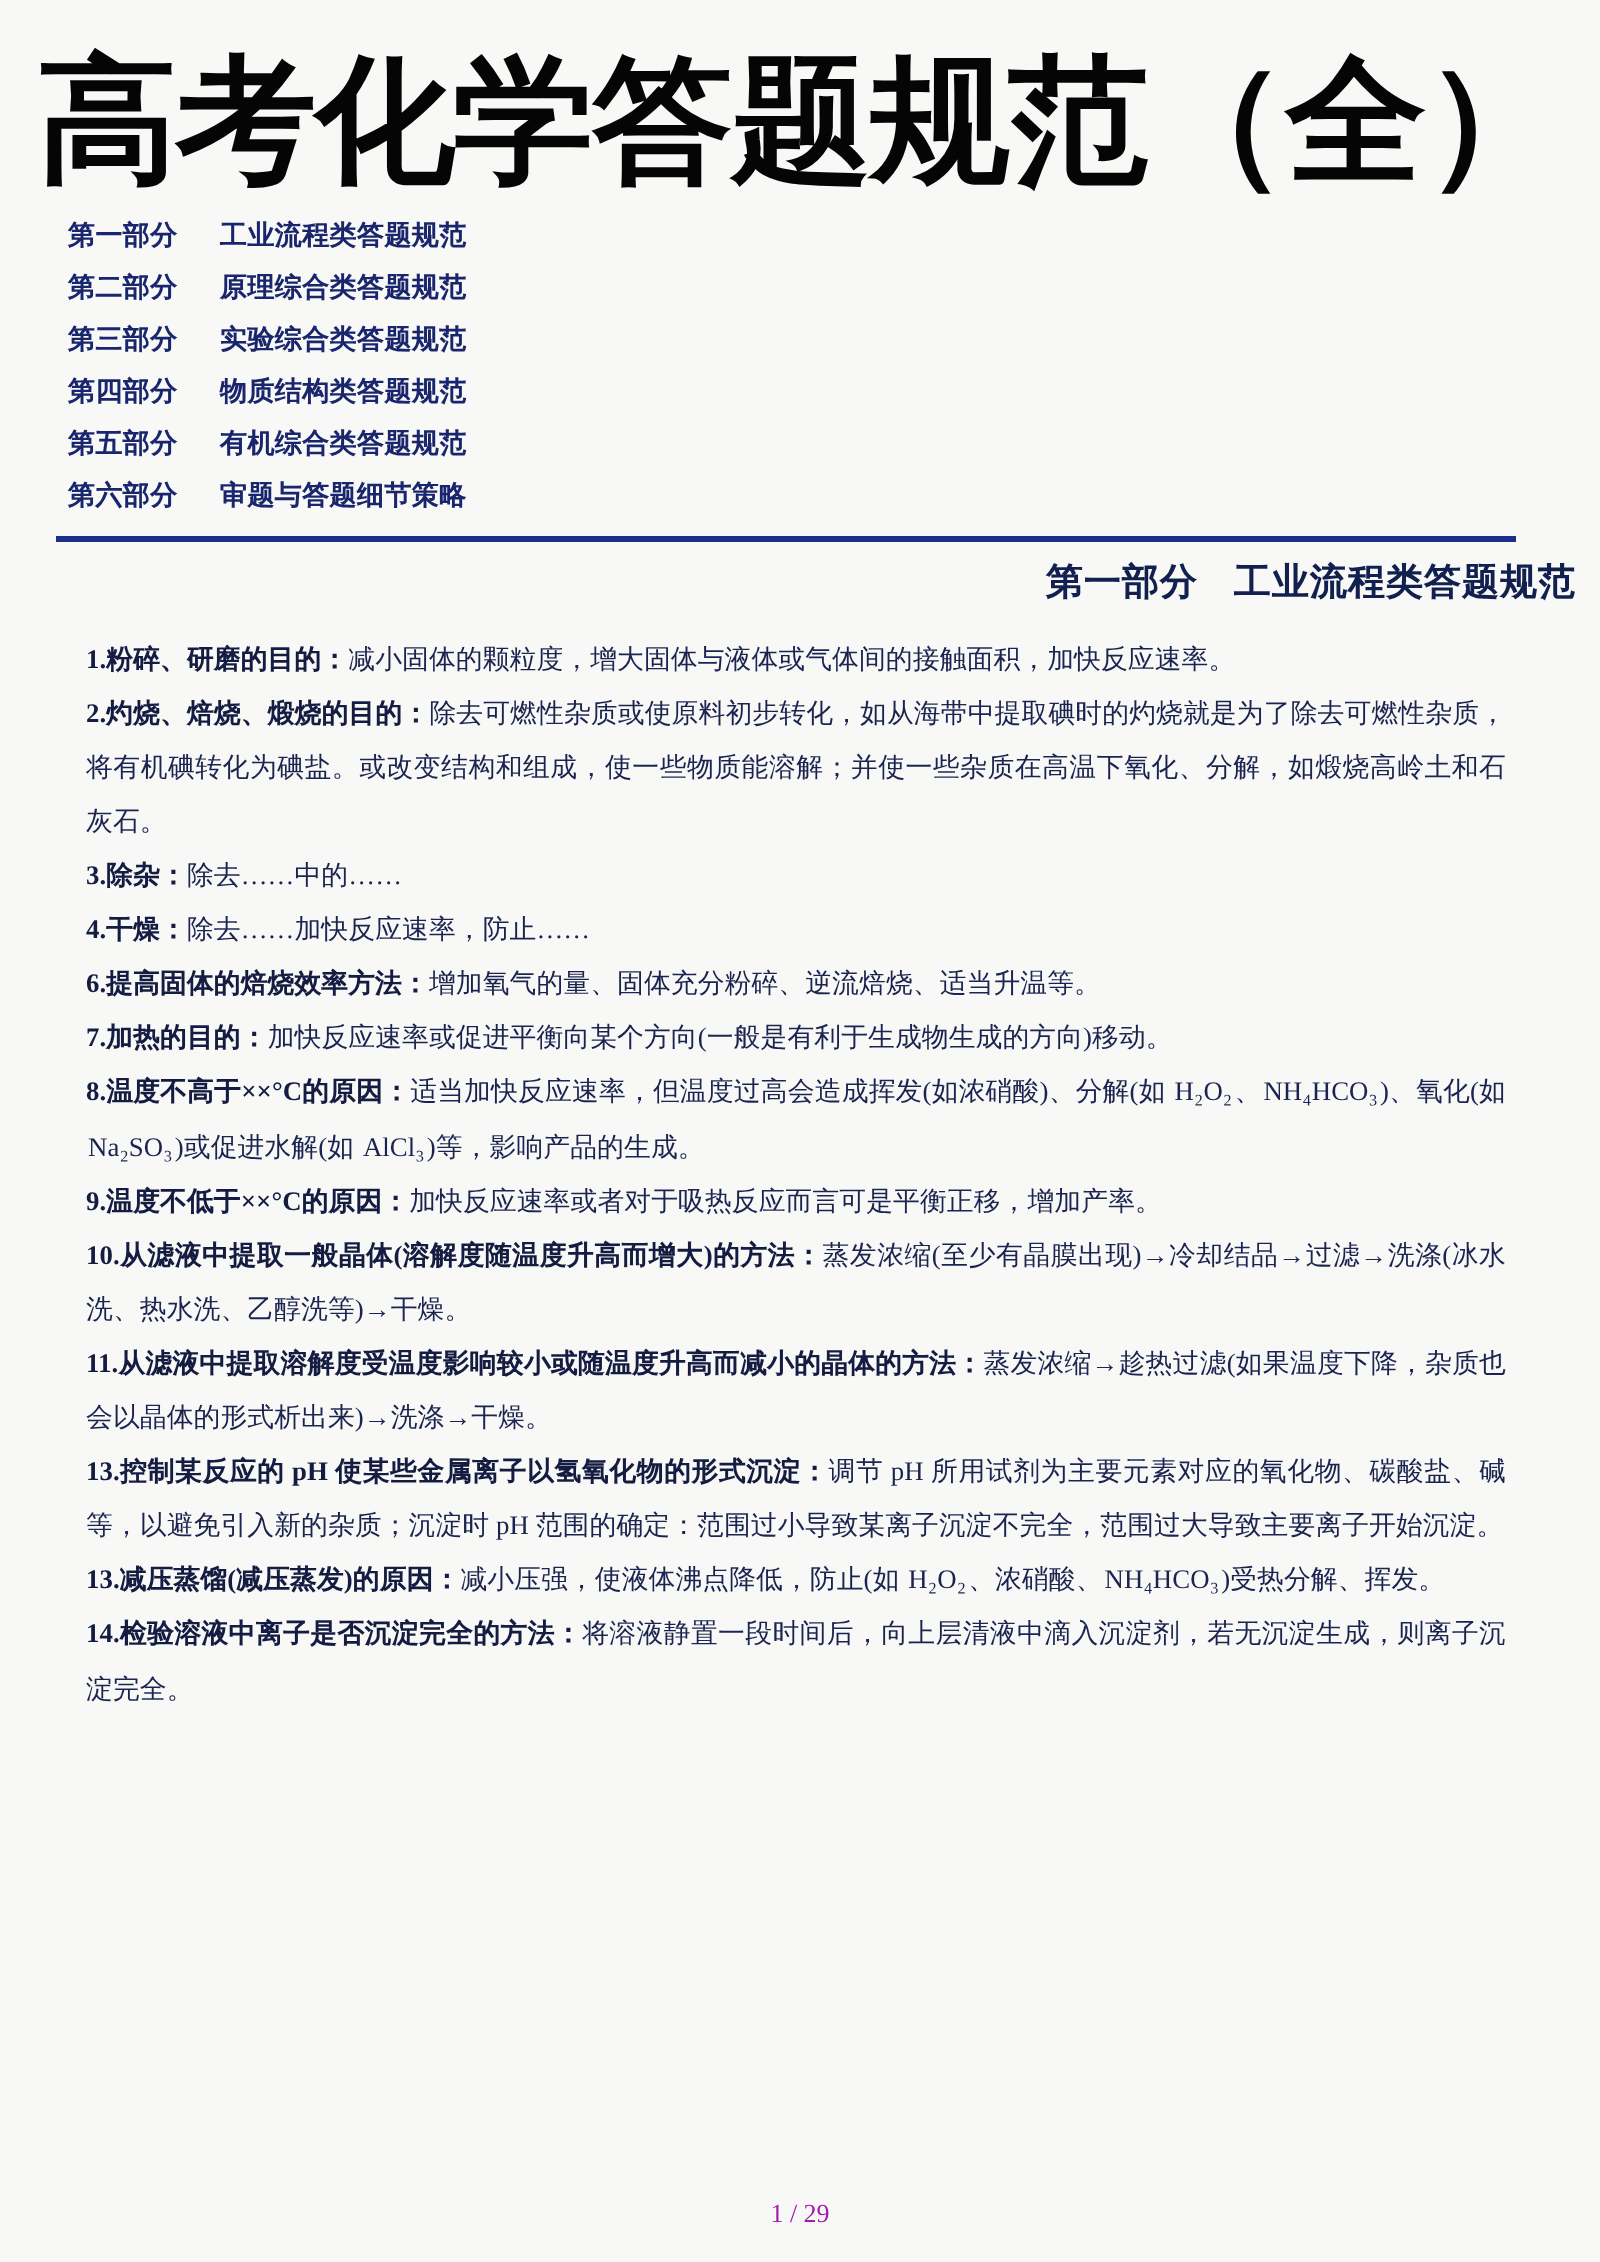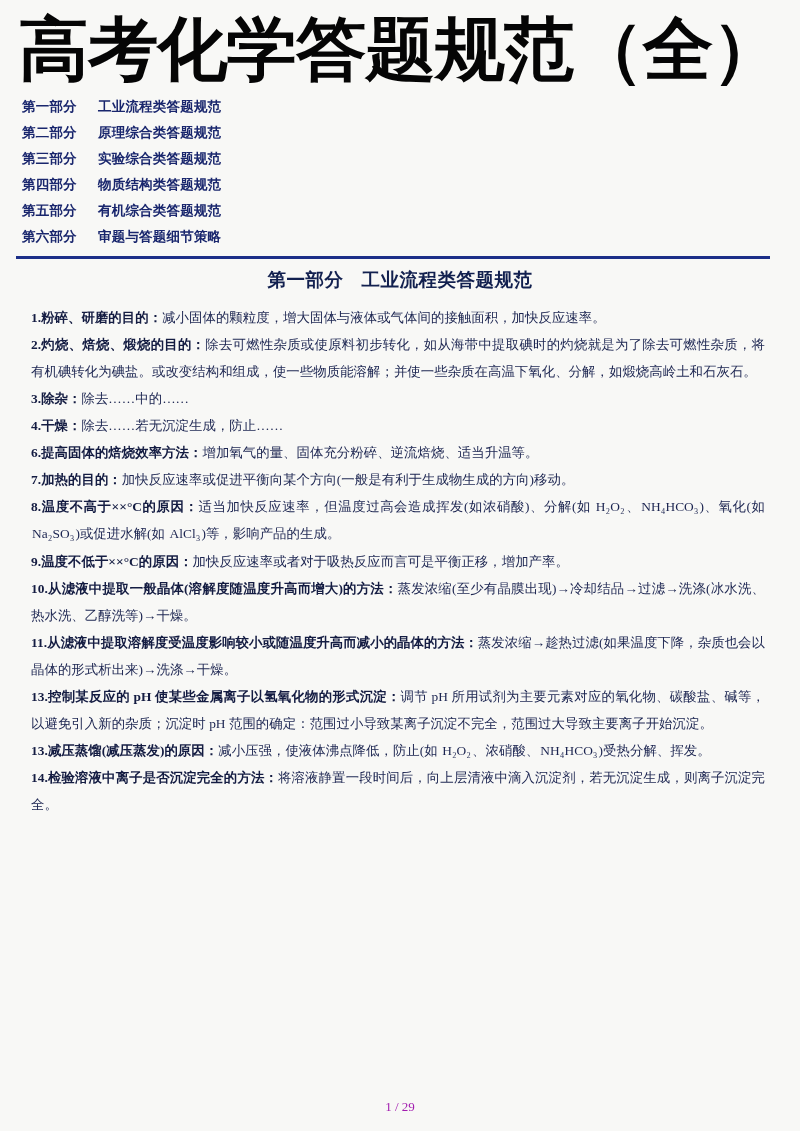--- a/index.html
+++ b/index.html
@@ -11,21 +11,21 @@
   body {
     font-family: "Liberation Serif", "DejaVu Serif", serif;
   }
   .page {
     position: relative;
     width: 800px;
     height: 1131px;
     box-sizing: border-box;
     background: #f8f8f6;
     overflow: hidden;
-    padding: 0;
+    padding: 12px;
   }
   
   .doc-title {
     margin: 0;
     padding: 14px 6px 0 6px;
     text-align: center;
     font-family: "DejaVu Sans", "Liberation Sans", sans-serif;
     font-weight: 700;
     font-size: 69px;
     line-height: 1.02;
@@ -62,21 +62,21 @@
   
   .divider {
     margin: 5px 30px 0 16px;
     height: 3px;
     background: #1c2f88;
     border: 0;
   }
   
   .section-heading {
     margin: 11px 0 9px 0;
-    text-align: center;
+    text-align: right;
     color: #12204f;
     font-family: "DejaVu Sans", "Liberation Sans", sans-serif;
     font-weight: 700;
     font-size: 18.5px;
     line-height: 1.1;
     letter-spacing: 0.5px;
   }
   .section-heading .gap {
     display: inline-block;
     width: 18px;
@@ -153,21 +153,21 @@
   <hr class="divider">
 
   <div class="section-heading">
     <span>第一部分</span><span class="gap"></span><span>工业流程类答题规范</span>
   </div>
 
   <ol class="rules">
       <li class="rule"><span class="lead">1.</span><span class="lead">粉碎、研磨的目的：</span><span>减小固体的颗粒度，增大固体与液体或气体间的接触面积，加快反应速率。</span></li>
       <li class="rule"><span class="lead">2.</span><span class="lead">灼烧、焙烧、煅烧的目的：</span><span>除去可燃性杂质或使原料初步转化，如从海带中提取碘时的灼烧就是为了除去可燃性杂质，将有机碘转化为碘盐。或改变结构和组成，使一些物质能溶解；并使一些杂质在高温下氧化、分解，如煅烧高岭土和石灰石。</span></li>
       <li class="rule"><span class="lead">3.</span><span class="lead">除杂：</span><span>除去……中的……</span></li>
-      <li class="rule"><span class="lead">4.</span><span class="lead">干燥：</span><span>除去……若无沉淀生成，防止……</span></li>
+      <li class="rule"><span class="lead">4.</span><span class="lead">干燥：</span><span>除去……加快反应速率，防止……</span></li>
       <li class="rule"><span class="lead">6.</span><span class="lead">提高固体的焙烧效率方法：</span><span>增加氧气的量、固体充分粉碎、逆流焙烧、适当升温等。</span></li>
       <li class="rule"><span class="lead">7.</span><span class="lead">加热的目的：</span><span>加快反应速率或促进平衡向某个方向(一般是有利于生成物生成的方向)移动。</span></li>
       <li class="rule"><span class="lead">8.</span><span class="lead">温度不高于××°C的原因：</span><span>适当加快反应速率，但温度过高会造成挥发(如浓硝酸)、分解(如 </span><span class="f">H₂O₂</span><span>、</span><span class="f">NH₄HCO₃</span><span>)、氧化(如 </span><span class="f">Na₂SO₃</span><span>)或促进水解(如 </span><span class="f">AlCl₃</span><span>)等，影响产品的生成。</span></li>
       <li class="rule"><span class="lead">9.</span><span class="lead">温度不低于××°C的原因：</span><span>加快反应速率或者对于吸热反应而言可是平衡正移，增加产率。</span></li>
       <li class="rule"><span class="lead">10.</span><span class="lead">从滤液中提取一般晶体(溶解度随温度升高而增大)的方法：</span><span>蒸发浓缩(至少有晶膜出现)→冷却结品→过滤→洗涤(冰水洗、热水洗、乙醇洗等)→干燥。</span></li>
       <li class="rule"><span class="lead">11.</span><span class="lead">从滤液中提取溶解度受温度影响较小或随温度升高而减小的晶体的方法：</span><span>蒸发浓缩→趁热过滤(如果温度下降，杂质也会以晶体的形式析出来)→洗涤→干燥。</span></li>
       <li class="rule"><span class="lead">13.</span><span class="lead">控制某反应的 pH 使某些金属离子以氢氧化物的形式沉淀：</span><span>调节 pH 所用试剂为主要元素对应的氧化物、碳酸盐、碱等，以避免引入新的杂质；沉淀时 pH 范围的确定：范围过小导致某离子沉淀不完全，范围过大导致主要离子开始沉淀。</span></li>
       <li class="rule"><span class="lead">13.</span><span class="lead">减压蒸馏(减压蒸发)的原因：</span><span>减小压强，使液体沸点降低，防止(如 </span><span class="f">H₂O₂</span><span>、浓硝酸、</span><span class="f">NH₄HCO₃</span><span>)受热分解、挥发。</span></li>
       <li class="rule"><span class="lead">14.</span><span class="lead">检验溶液中离子是否沉淀完全的方法：</span><span>将溶液静置一段时间后，向上层清液中滴入沉淀剂，若无沉淀生成，则离子沉淀完全。</span></li>
     </ol>

